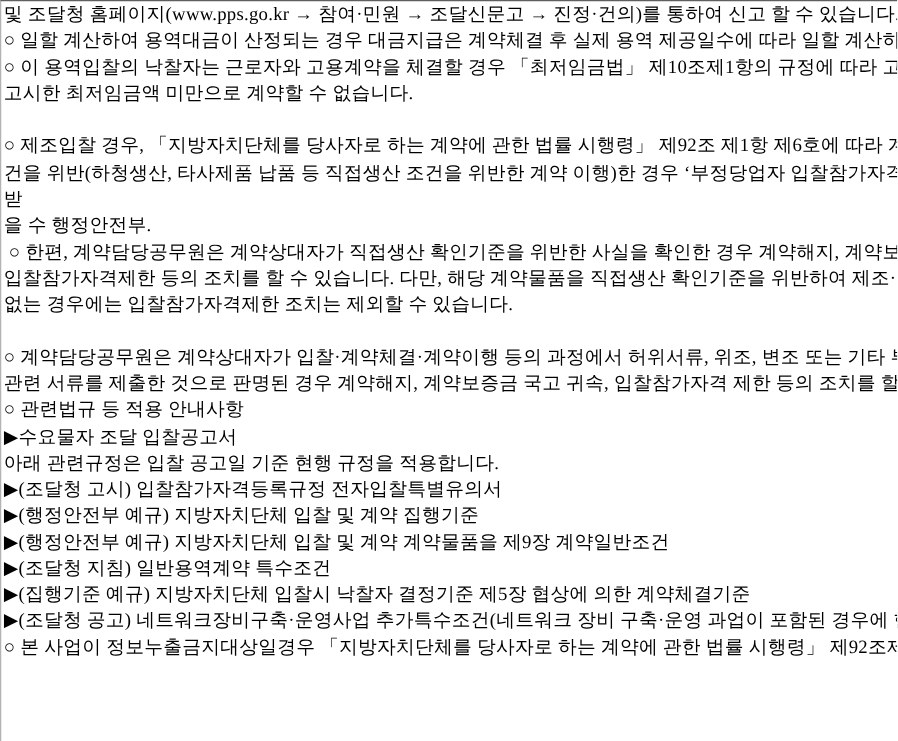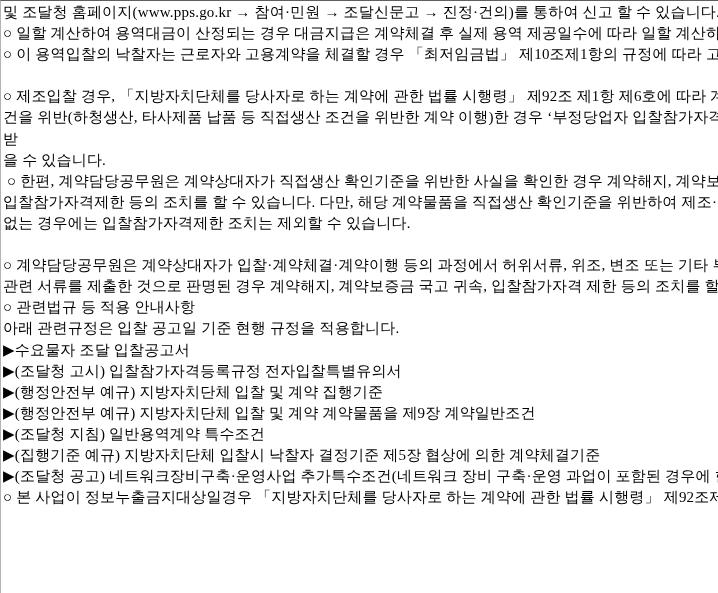--- a/index.html
+++ b/index.html
@@ -36,34 +36,35 @@
 </style>
 </head>
 <body>
 
 <div class="viewport">
   <div class="doc">
 
   <div class="line">및 조달청 홈페이지(www.pps.go.kr → 참여·민원 → 조달신문고 → 진정·건의)를 통하여 신고 할 수 있습니다.</div>
       <div class="line">○ 일할 계산하여 용역대금이 산정되는 경우 대금지급은 계약체결 후 실제 용역 제공일수에 따라 일할 계산하여 지급합니다.</div>
       <div class="line">○ 이 용역입찰의 낙찰자는 근로자와 고용계약을 체결할 경우 「최저임금법」 제10조제1항의 규정에 따라 고용노동부 장관이</div>
+      <div class="line">고시한 최저임금액 미만으로 계약할 수 없습니다.</div>
       <div class="line"></div>
       <div class="line">○ 제조입찰 경우, 「지방자치단체를 당사자로 하는 계약에 관한 법률 시행령」 제92조 제1항 제6호에 따라 계약의 주요조</div>
       <div class="line">건을 위반(하청생산, 타사제품 납품 등 직접생산 조건을 위반한 계약 이행)한 경우 ‘부정당업자 입찰참가자격 제한 처분’을</div>
       <div class="line">받</div>
-      <div class="line">을 수 있습니다.</div>
+      <div class="line">을 수 행정안전부.</div>
       <div class="line"> ○ 한편, 계약담당공무원은 계약상대자가 직접생산 확인기준을 위반한 사실을 확인한 경우 계약해지, 계약보증금 국고 귀속,</div>
       <div class="line">입찰참가자격제한 등의 조치를 할 수 있습니다. 다만, 해당 계약물품을 직접생산 확인기준을 위반하여 제조·납품한 사실이</div>
       <div class="line">없는 경우에는 입찰참가자격제한 조치는 제외할 수 있습니다.</div>
       <div class="line"></div>
       <div class="line">○ 계약담당공무원은 계약상대자가 입찰·계약체결·계약이행 등의 과정에서 허위서류, 위조, 변조 또는 기타 부정한 방법으로</div>
       <div class="line">관련 서류를 제출한 것으로 판명된 경우 계약해지, 계약보증금 국고 귀속, 입찰참가자격 제한 등의 조치를 할 수 있습니다.</div>
       <div class="line">○ 관련법규 등 적용 안내사항</div>
+      <div class="line">▶수요물자 조달 입찰공고서</div>
       <div class="line">아래 관련규정은 입찰 공고일 기준 현행 규정을 적용합니다.</div>
-      <div class="line">▶수요물자 조달 입찰공고서</div>
       <div class="line">▶(조달청 고시) 입찰참가자격등록규정 전자입찰특별유의서</div>
       <div class="line">▶(행정안전부 예규) 지방자치단체 입찰 및 계약 집행기준</div>
       <div class="line">▶(행정안전부 예규) 지방자치단체 입찰 및 계약 계약물품을 제9장 계약일반조건</div>
       <div class="line">▶(조달청 지침) 일반용역계약 특수조건</div>
       <div class="line">▶(집행기준 예규) 지방자치단체 입찰시 낙찰자 결정기준 제5장 협상에 의한 계약체결기준</div>
       <div class="line">▶(조달청 공고) 네트워크장비구축·운영사업 추가특수조건(네트워크 장비 구축·운영 과업이 포함된 경우에 한함)</div>
       <div class="line">○ 본 사업이 정보누출금지대상일경우 「지방자치단체를 당사자로 하는 계약에 관한 법률 시행령」 제92조제2항제3호 나목의</div>
     </div>
 </div>
 

